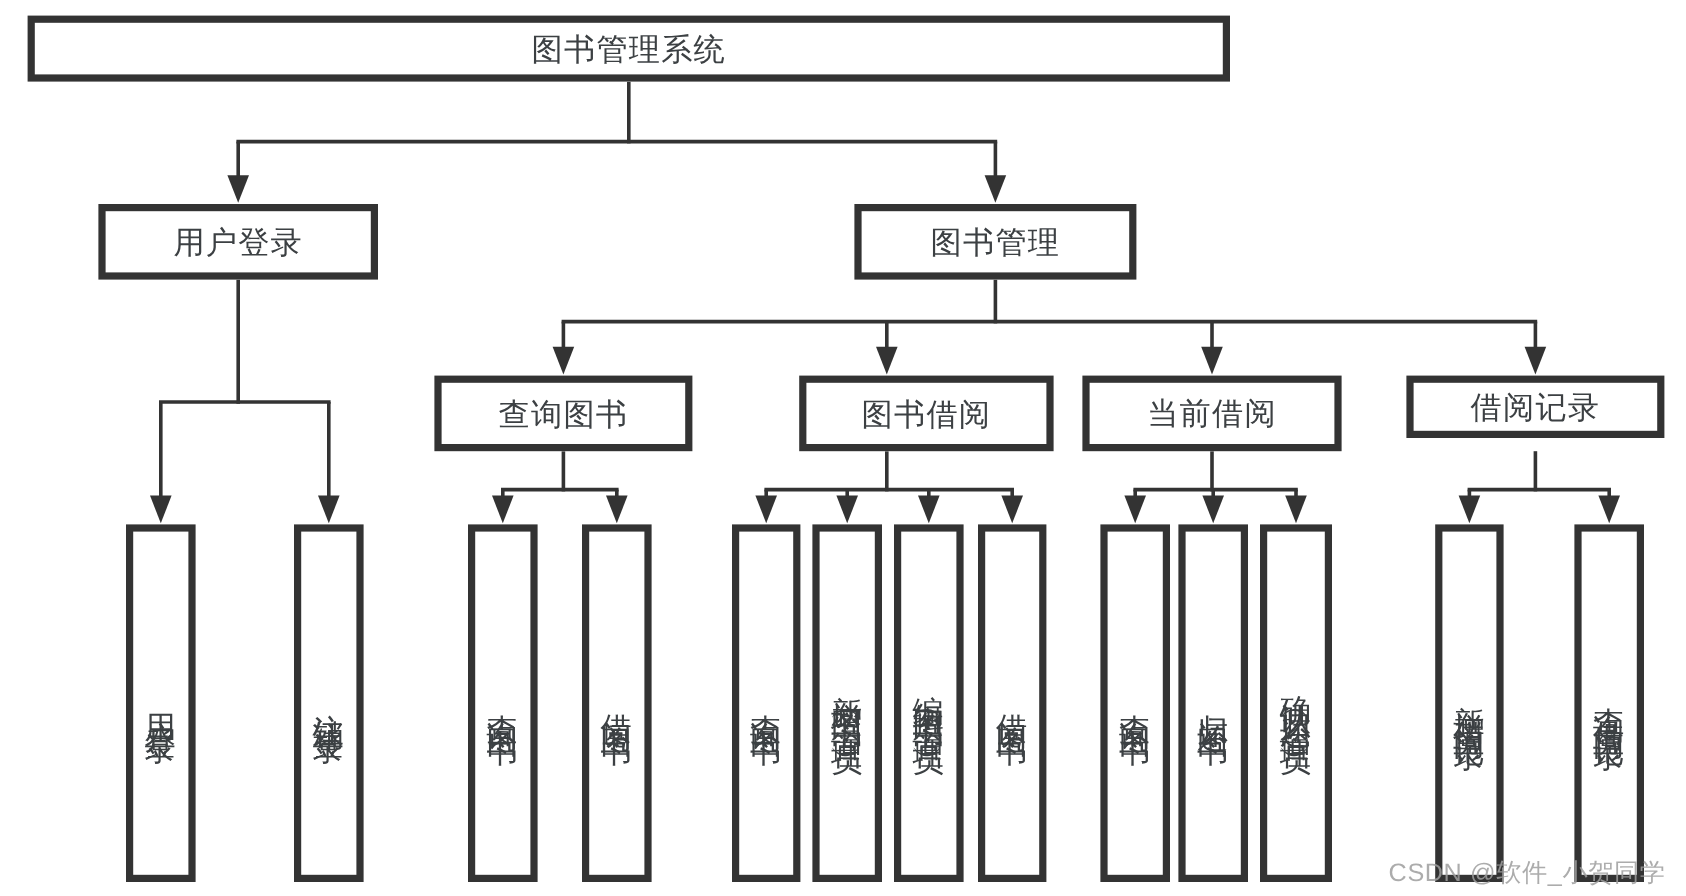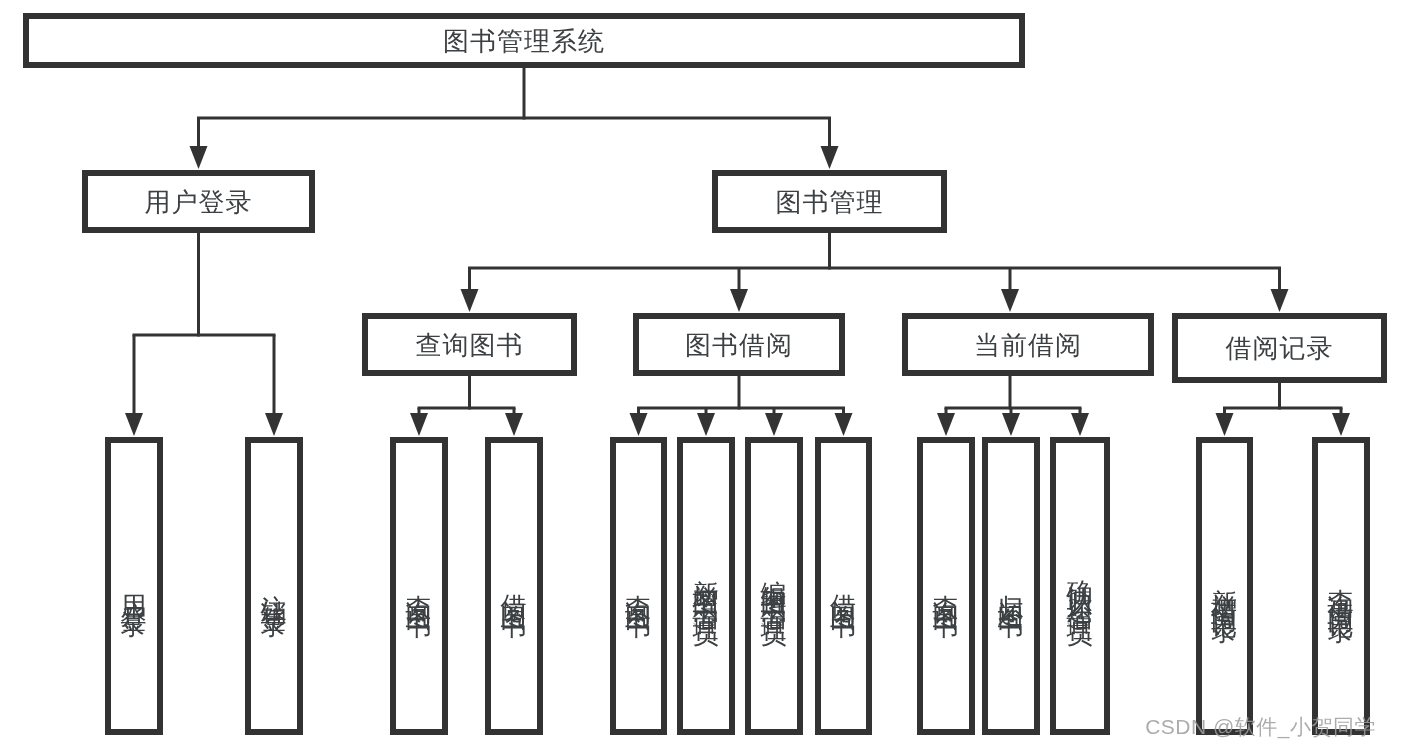--- a/index.html
+++ b/index.html
@@ -122,27 +122,27 @@
       </div>
       <div class="node horizontal" style="left: 82px; top: 170px; width: 233px; height: 63px; border-color: rgb(51, 51, 51);">
         <span class="node-label" style="color: rgb(60, 64, 67);">用户登录</span>
       </div>
       <div class="node horizontal" style="left: 712px; top: 170px; width: 235px; height: 63px; border-color: rgb(51, 51, 51); align-items: center;">
         <span class="node-label" style="color: rgb(60, 64, 67);">图书管理</span>
       </div>
       <div class="node horizontal" style="left: 362px; top: 313px; width: 215px; height: 63px; border-color: rgb(51, 51, 51);">
         <span class="node-label" style="color: rgb(60, 64, 67);">查询图书</span>
       </div>
-      <div class="node horizontal" style="left: 633px; top: 313px; width: 212px; height: 63px; border-color: rgb(51, 51, 51);">
+      <div class="node horizontal" style="left: 666px; top: 313px; width: 212px; height: 63px; border-color: rgb(51, 51, 51);">
         <span class="node-label" style="color: rgb(60, 64, 67);">图书借阅</span>
       </div>
-      <div class="node horizontal" style="left: 902px; top: 313px; width: 252px; height: 63px; border-color: rgb(51, 51, 51);">
+      <div class="node horizontal" style="left: 902px; top: 313px; width: 216px; height: 63px; border-color: rgb(51, 51, 51); font-family: Liberation Serif, serif;">
         <span class="node-label" style="color: rgb(60, 64, 67);">当前借阅</span>
       </div>
-      <div class="node horizontal" style="left: 1172px; top: 313px; width: 215px; height: 70px; border-color: rgb(51, 51, 51); text-align: center;">
+      <div class="node horizontal" style="left: 1172px; top: 313px; width: 215px; height: 52px; border-color: rgb(51, 51, 51); text-align: center;">
         <span class="node-label" style="color: rgb(60, 64, 67);">借阅记录</span>
       </div>
       <div class="node vertical" style="left: 105px; top: 437px; width: 58px; height: 298px; border-color: rgb(51, 51, 51);">
         <span class="node-label" style="color: rgb(60, 64, 67);">用户登录</span>
       </div>
       <div class="node vertical" style="left: 245px; top: 437px; width: 58px; height: 298px; border-color: rgb(51, 51, 51);">
         <span class="node-label" style="color: rgb(60, 64, 67);">注销登录</span>
       </div>
       <div class="node vertical" style="left: 390px; top: 437px; width: 58px; height: 298px; border-color: rgb(51, 51, 51);">
         <span class="node-label" style="color: rgb(60, 64, 67);">查询图书</span>
@@ -171,14 +171,14 @@
       <div class="node vertical" style="left: 1050px; top: 437px; width: 60px; height: 298px; border-color: rgb(51, 51, 51);">
         <span class="node-label" style="color: rgb(60, 64, 67);">确认归还（管理员）</span>
       </div>
       <div class="node vertical" style="left: 1196px; top: 437px; width: 57px; height: 298px; border-color: rgb(51, 51, 51);">
         <span class="node-label" style="color: rgb(60, 64, 67);">新增借阅记录</span>
       </div>
       <div class="node vertical" style="left: 1312px; top: 437px; width: 58px; height: 298px; border-color: rgb(51, 51, 51);">
         <span class="node-label" style="color: rgb(60, 64, 67);">查询借阅记录</span>
       </div>
     </div>
-  <div class="watermark" style="top: 713px; right: 29px;">CSDN @软件_小贺同学</div>
+  <div class="watermark" style="top: 713px; right: 17px;">CSDN @软件_小贺同学</div>
 </div>
 
 </body></html>

